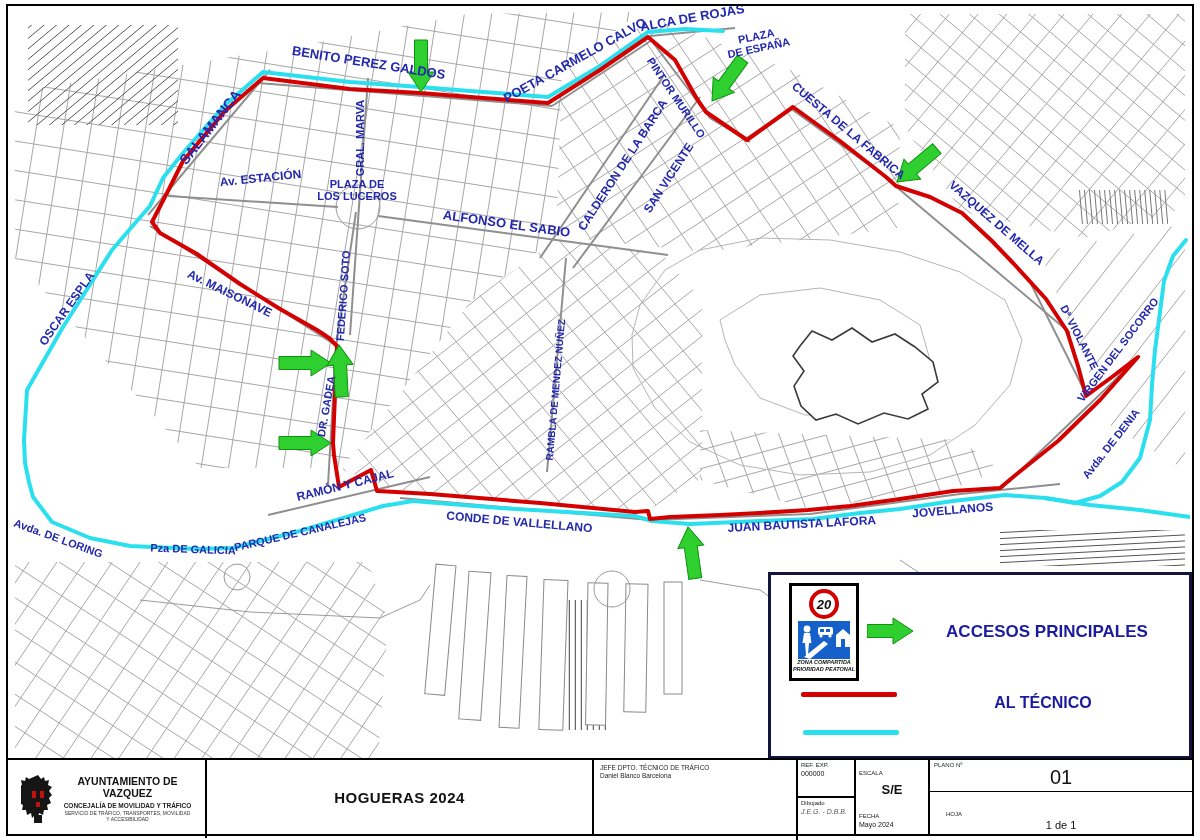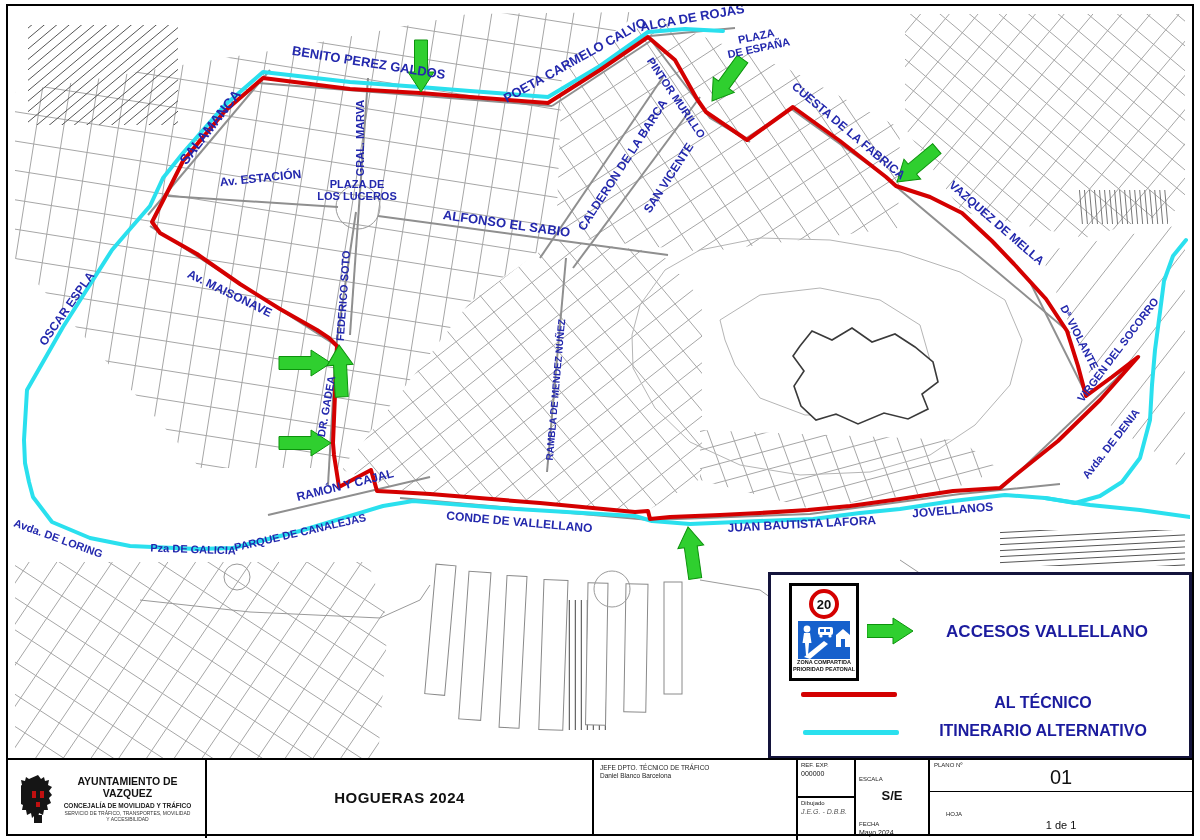--- a/index.html
+++ b/index.html
@@ -5,21 +5,21 @@
   html,body{margin:0;padding:0;background:#fff;}
   .sheet{position:relative;width:1200px;height:840px;background:#fff;overflow:hidden;
          font-family:"Liberation Sans",sans-serif;}
   .frame{position:absolute;left:6px;top:4px;width:1184px;height:828px;border:2px solid #000;background:#fff;}
   #map-svg{position:absolute;left:0;top:0;}
   
   .legend{position:absolute;left:760px;top:566px;width:418px;height:181px;background:#fff;
           border:3px solid #14143c;z-index:5;}
   .legend *{box-sizing:border-box;}
   .sign{position:absolute;left:18px;top:8px;width:70px;height:98px;background:#fff;border:3px solid #000;
-        display:flex;flex-direction:column;align-items:center;padding-top:3px;}
+        display:flex;flex-direction:column;align-items:center;padding-top:3px;font-style:italic;}
   .sign-circle{width:30px;height:30px;border-radius:50%;border:4px solid #d40000;display:flex;
                align-items:center;justify-content:center;font-weight:bold;font-size:13px;color:#111;}
   .sign-picto{margin-top:2px;}
   .sign-text{font-size:5.5px;font-weight:bold;color:#111;line-height:6.5px;text-align:center;}
   .leg-arrow{position:absolute;left:96px;top:42px;}
   .leg-label{position:absolute;color:#1b1b9e;font-weight:bold;text-align:center;line-height:17px;}
   .leg-label.l1{left:148px;top:48px;width:256px;font-size:17px;}
   .leg-label.l2{left:134px;top:102px;width:276px;font-size:16px;line-height:17px;}
   .leg-label.l3{left:134px;top:147px;width:276px;font-size:16px;}
   .leg-line{position:absolute;height:5px;border-radius:2px;}
@@ -38,21 +38,21 @@
   .tb2{width:385px;display:flex;align-items:center;justify-content:center;}
   .tb-project{font-weight:bold;font-size:15px;letter-spacing:.5px;color:#111;}
   .tb3{width:190px;padding:4px 6px;}
   .tb-small{font-size:6.5px;color:#222;line-height:8px;}
   .tb4{width:56px;display:flex;flex-direction:column;}
   .tb4 .half{flex:1;padding:2px 3px;border-bottom:2px solid #000;}
   .tb4 .half:last-child{border-bottom:none;}
   .tb-lab{font-size:6px;color:#222;}
   .tb-val{font-size:7px;color:#111;margin-top:2px;}
   .tb5{width:72px;display:flex;flex-direction:column;}
-  .tb5 .esc{flex:1.6;padding:16px 3px;}
+  .tb5 .esc{flex:1.6;padding:10px 3px;}
   .tb5 .fec{flex:1;padding:2px 3px;}
   .tb-scale{font-size:13px;font-weight:bold;text-align:center;margin-top:6px;color:#111;}
   .tb6{width:218px;display:flex;flex-direction:column;align-items:center;justify-content:center;}
   .tb-title{font-size:9px;line-height:11px;text-align:center;color:#111;}
   .tb7{flex:1;display:flex;flex-direction:column;}
   .tb7 .plano{padding:2px 4px;border-bottom:1px solid #000;flex:1.3;}
   .tb7 .hoja{padding:2px 16px;flex:1;}
   .tb-plan-num{font-size:20px;text-align:center;color:#111;margin-top:-2px;}
   .tb-sheet-num{font-size:11px;text-align:center;color:#111;margin-top:2px;}
 </style>
@@ -599,30 +599,29 @@
           <path d="M38,14 L45,8 L52,14 L52,26 L38,26 Z" fill="#fff"></path>
           <rect x="43" y="18" width="4" height="8" fill="#1660cc"></rect>
         </svg>
         <div class="sign-text">ZONA COMPARTIDA</div>
         <div class="sign-text">PRIORIDAD PEATONAL</div>
       </div>
 
       <svg class="leg-arrow" width="46" height="28" viewBox="0 0 46 28">
         <polygon points="46,14 26,1 26,7.5 0,7.5 0,20.5 26,20.5 26,27" fill="#2fcf2f" stroke="#0c930c" stroke-width="1"></polygon>
       </svg>
-      <div class="leg-label l1">ACCESOS VALLELLANO</div>
+      <div class="leg-label l1">ACCESOS PRINCIPALES</div>
 
       <div class="leg-line red"></div>
       <div class="leg-label l2">
         <br>
         <span>AL TÉCNICO</span>
       </div>
 
       <div class="leg-line cyan"></div>
-      <div class="leg-label l3">ITINERARIO ALTERNATIVO</div>
     </div>
 
     <div class="titleblock">
       <div class="tb-cell tb1">
         <svg width="34" height="48" viewBox="0 0 34 48">
           <path d="M17,0 l3,4 3,-2 1,4 4,-1 -1,5 4,2 -3,4 3,4 -3,3 2,5 -4,2 1,5 -4,0 -1,5 -4,-2 -1,5 -3,-3 -3,3 -1,-5 -4,2 -1,-5 -4,0 1,-5 -4,-2 2,-5 -3,-3 3,-4 -3,-4 4,-2 -1,-5 4,1 1,-4 3,2 Z" fill="#151515"></path>
           <rect x="13" y="40" width="8" height="8" fill="#151515"></rect>
           <rect x="11" y="16" width="4" height="7" fill="#c01010"></rect>
           <rect x="19" y="16" width="4" height="7" fill="#c01010"></rect>
           <rect x="15" y="27" width="4" height="5" fill="#c01010"></rect>

